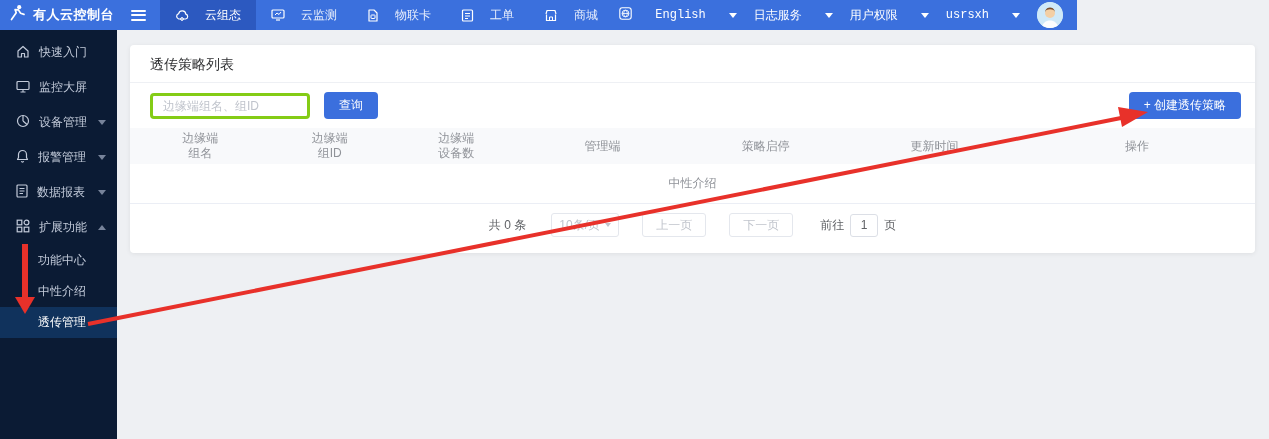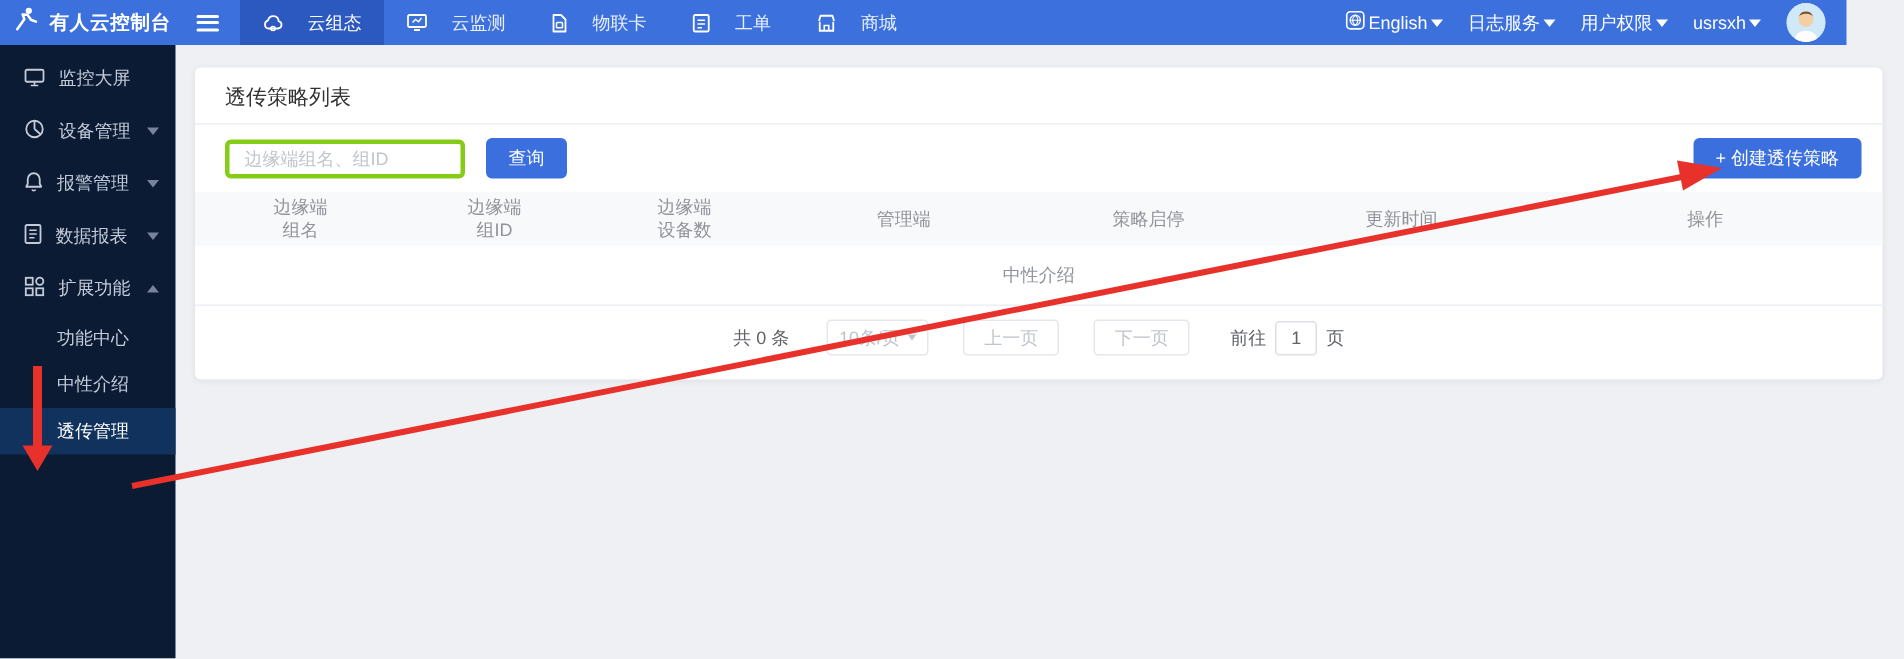--- a/index.html
+++ b/index.html
@@ -6,34 +6,34 @@
   html,body { width:1269px; height:439px; }
   body {
     position: relative;
     font-family: "Liberation Sans", sans-serif;
     background: #eef0f3;
     overflow: hidden;
   }
 
   
   .topbar {
-    position:absolute; top:0; left:0; width:1231px; height:30px;
-    background:#3b70dd; display:flex; align-items:center; color:#fff; z-index:5;
+    position:absolute; top:0; left:0; width:1077px; height:30px;
+    background:#3b70dd; display:flex; align-items:center; color:#fff; z-index:5;font-family:Liberation Mono, monospace;
   }
   .brand { display:flex; align-items:center; gap:7px; padding-left:9px; }
   .brand-title { font-size:13px; font-weight:bold; letter-spacing:.5px; }
   .hamburger { width:15px; height:11px; margin-left:10px; display:flex; flex-direction:column; justify-content:space-between; cursor:pointer; }
   .hamburger i { display:block; height:2px; background:#fff; border-radius:1px; }
   .topnav { display:flex; height:30px; margin-left:14px; }
   .topnav-item { display:flex; align-items:center; gap:16px; padding:0 15px; font-size:12px; color:#e9effc; cursor:pointer; }
   .topnav-item.active { background:#2c59c0; color:#fff; }
   .topnav-item svg { display:block; }
 
   .topbar-right { margin-left:auto; display:flex; align-items:center; gap:17px; padding-right:14px; font-size:12px; }
-  .tr-item { display:flex; align-items:center; gap:2px; cursor:pointer; }
+  .tr-item { display:flex; align-items:center; gap:23px; cursor:pointer; }
   .caret-down-w { width:0; height:0; border-left:4px solid transparent; border-right:4px solid transparent; border-top:5px solid #fff; margin-top:1px; }
   .avatar { width:26px; height:26px; border-radius:50%; background:#cfe9f8; overflow:hidden; flex:none; cursor:pointer; }
 
   
   .sidebar {
     position:absolute; top:30px; left:0; width:117px; height:409px;
     background:#0b1b34; padding-top:5px; z-index:4;
   }
   .side-item { height:35px; display:flex; align-items:center; padding-left:16px; gap:9px; color:#c3cbda; font-size:12px; position:relative; cursor:pointer; }
   .side-item svg { flex:none; }
@@ -179,20 +179,26 @@
           <path d="M8 10.2c0-4 10-4 10 0 0-1-1-4.6-5-4.6s-5 3.6-5 4.6z" fill="#7a4e2d"></path>
           <path d="M5 26c0-5 4-7.5 8-7.5s8 2.5 8 7.5z" fill="#fdfdfd"></path>
         </svg>
     </div>
   </div>
 </div>
 
 <div class="sidebar">
   <div class="side-item">
     <span><svg width="14" height="13" viewBox="0 0 14 13">
+          <path d="M2 6 L7 1.5 L12 6 V12 H8.5 V8.5 h-3 V12 H2z" fill="none" stroke="#c3cbda" stroke-width="1.2" stroke-linejoin="round"></path>
+        </svg></span>
+    <span>快速入门</span>
+  </div>
+  <div class="side-item">
+    <span><svg width="14" height="13" viewBox="0 0 14 13">
           <rect x="1" y="1.5" width="12" height="8" rx="1" fill="none" stroke="#c3cbda" stroke-width="1.2"></rect>
           <path d="M4.5 12h5M7 9.5V12" stroke="#c3cbda" stroke-width="1.1"></path>
         </svg></span>
     <span>监控大屏</span>
   </div>
   <div class="side-item">
     <span><svg width="14" height="14" viewBox="0 0 14 14">
           <circle cx="7" cy="7" r="5.5" fill="none" stroke="#c3cbda" stroke-width="1.2"></circle>
           <path d="M7 7V1.5M7 7l4 3.5" fill="none" stroke="#c3cbda" stroke-width="1.2"></path>
         </svg></span>

